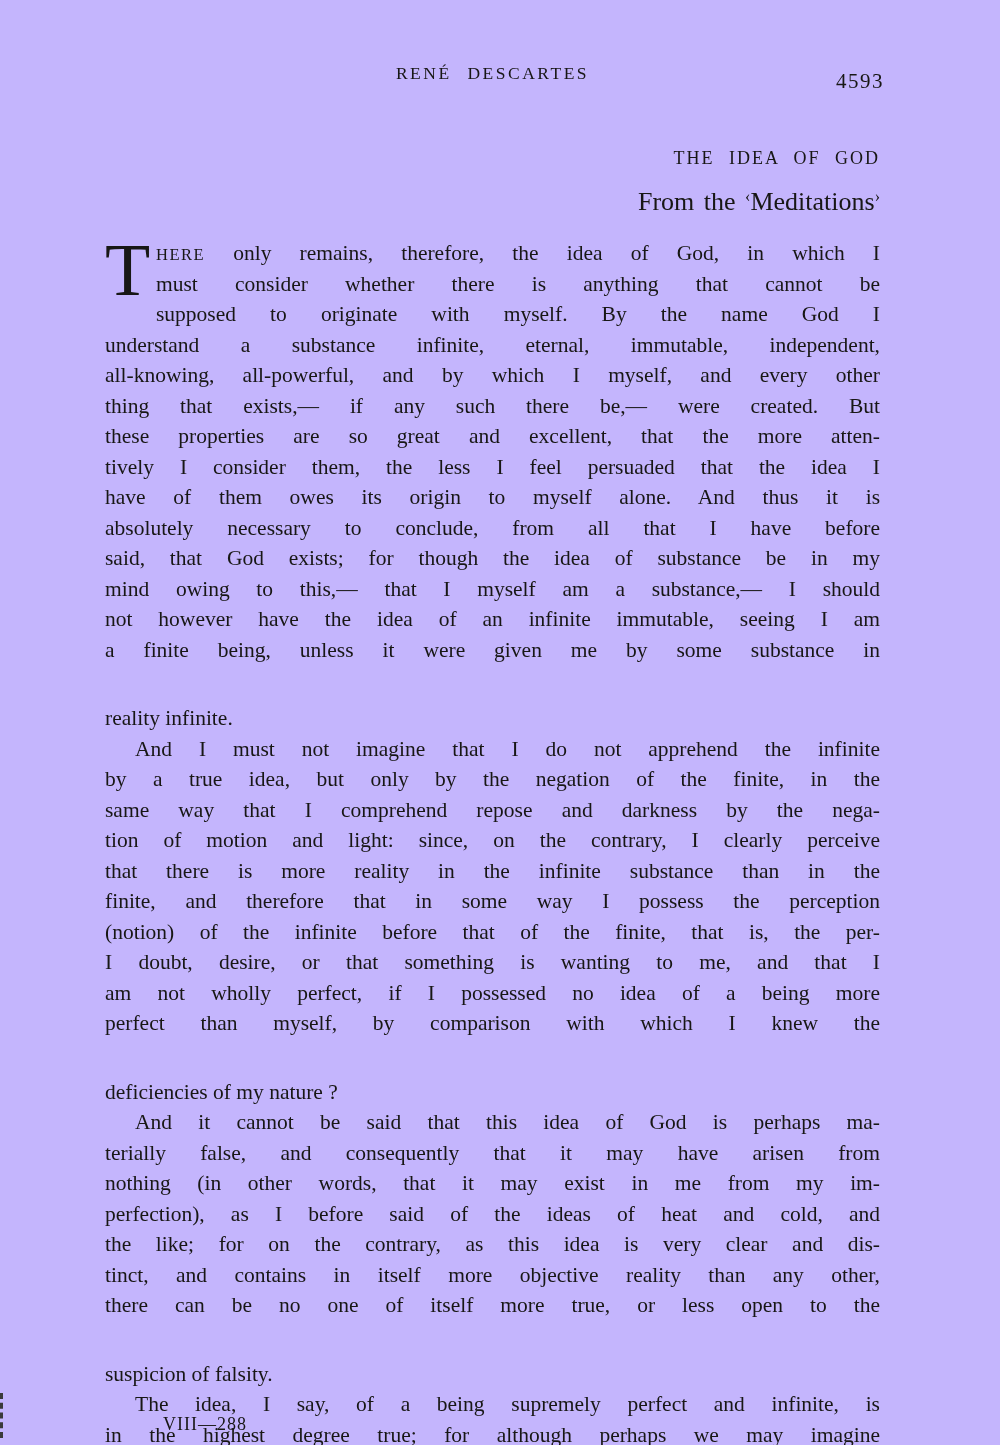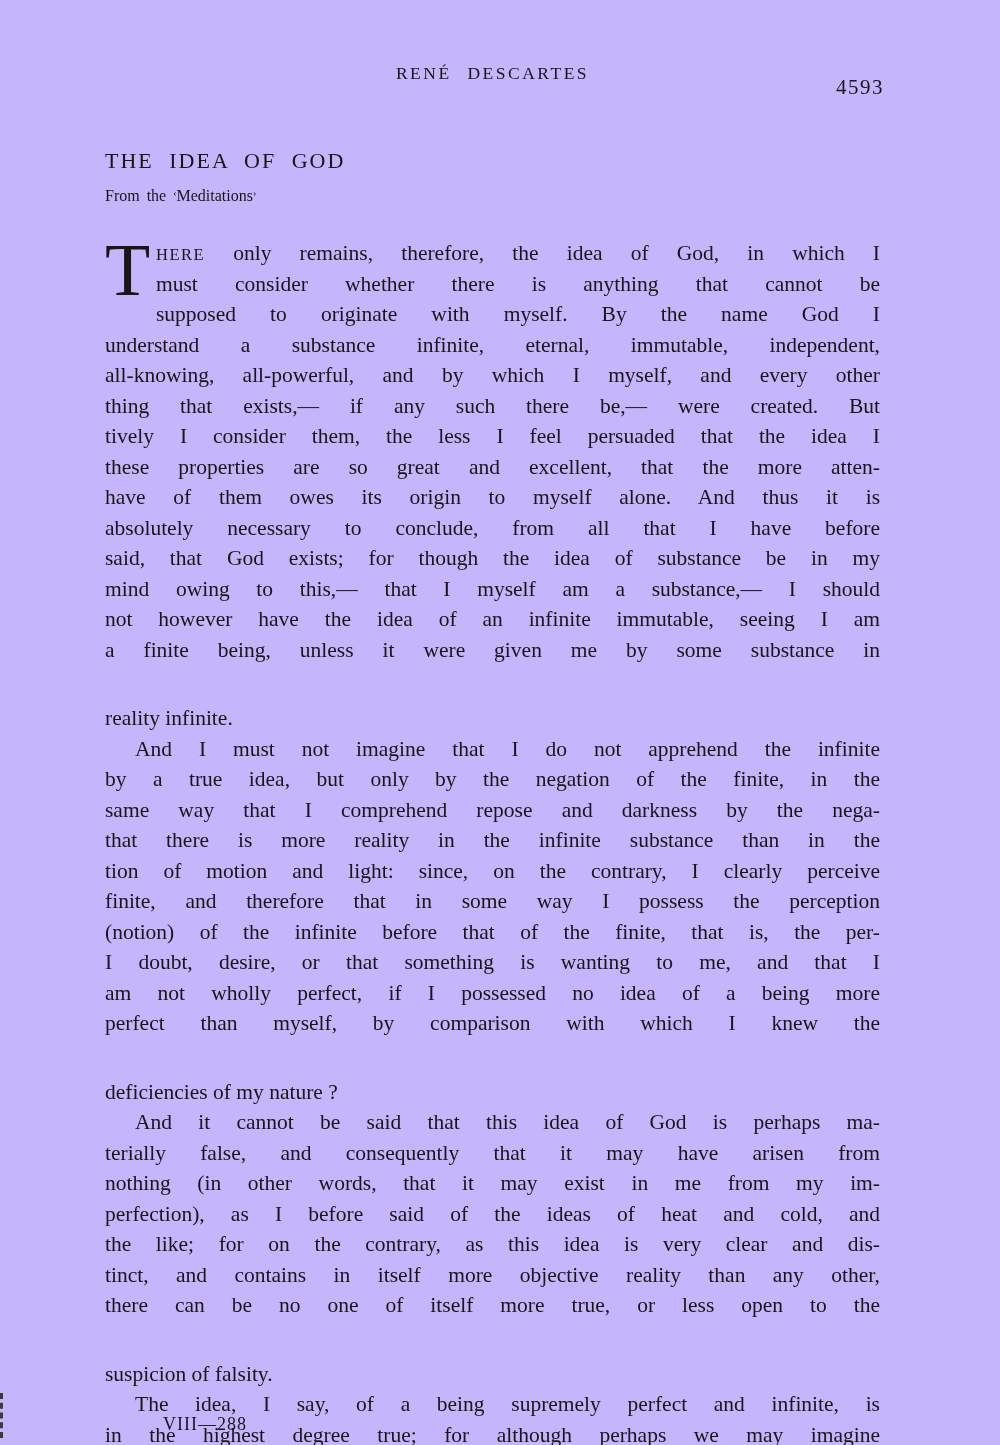--- a/index.html
+++ b/index.html
@@ -13,32 +13,32 @@
     overflow:hidden;
   }
   .header { position:absolute; top:63px; left:105px; width:775px; }
   .author {
     text-align:center;
     font-size:17.5px;
     letter-spacing:2.5px;
     word-spacing:9px;
   }
   .pagenum {
-    position:absolute; right:-4px; top:12px;
+    position:absolute; right:-4px; top:6px;
     font-size:21px; letter-spacing:1.5px;text-align:center;
   }
   .title {
     position:absolute; top:148px; left:105px; width:775px;
-    text-align:left;
-    font-size:22px; letter-spacing:2px; word-spacing:8px;
+    text-align:right;
+    font-size:18px; letter-spacing:2px; word-spacing:8px;
   }
   .subtitle {
     position:absolute; top:187px; left:105px; width:775px;
-    text-align:left;
-    font-size:16px; word-spacing:3px;
+    text-align:right;
+    font-size:26px; word-spacing:3px;
   }
   .qm { font-size:0.62em; vertical-align:0.5em; letter-spacing:0; }
   .body-text {
     position:absolute; top:238px; left:105px; width:775px;
     font-size:21.5px; line-height:30.5px;
   }
   .text-line {
     height:30.5px;
     text-align:justify;
     text-align-last:justify;
@@ -78,36 +78,36 @@
 
   <div class="body-text">
       <div class="paragraph">
         <span class="drop-cap">T</span>
         <div class="text-line"><span class="lead-caps">HERE</span> only remains, therefore, the idea of God, in which I</div>
         <div class="text-line">must consider whether there is anything that cannot be</div>
         <div class="text-line">supposed to originate with myself.  By the name God I</div>
         <div class="text-line">understand a substance infinite, eternal, immutable, independent,</div>
         <div class="text-line">all-knowing, all-powerful, and by which I myself, and every other</div>
         <div class="text-line">thing that exists,— if any such there be,— were created.  But</div>
+        <div class="text-line">these properties are so great and excellent, that the more atten-</div>
         <div class="text-line">tively I consider them, the less I feel persuaded that the idea I</div>
-        <div class="text-line">these properties are so great and excellent, that the more atten-</div>
         <div class="text-line">have of them owes its origin to myself alone.  And thus it is</div>
         <div class="text-line">absolutely necessary to conclude, from all that I have before</div>
         <div class="text-line">said, that God exists; for though the idea of substance be in my</div>
         <div class="text-line">mind owing to this,— that I myself am a substance,— I should</div>
         <div class="text-line">not however have the idea of an infinite immutable, seeing I am</div>
         <div class="text-line">a finite being, unless it were given me by some substance in</div>
         <div class="text-line last">reality infinite.</div>
       </div>
       <div class="paragraph">
         <div class="text-line indent">And I must not imagine that I do not apprehend the infinite</div>
         <div class="text-line">by a true idea, but only by the negation of the finite, in the</div>
         <div class="text-line">same way that I comprehend repose and darkness by the nega-</div>
+        <div class="text-line">tion of motion and light: since, on the contrary, I clearly perceive</div>
         <div class="text-line">that there is more reality in the infinite substance than in the</div>
-        <div class="text-line">tion of motion and light: since, on the contrary, I clearly perceive</div>
         <div class="text-line">finite, and therefore that in some way I possess the perception</div>
         <div class="text-line">(notion) of the infinite before that of the finite, that is, the per-</div>
         <div class="text-line">I doubt, desire, or that something is wanting to me, and that I</div>
         <div class="text-line">am not wholly perfect, if I possessed no idea of a being more</div>
         <div class="text-line">perfect than myself, by comparison with which I knew the</div>
         <div class="text-line last">deficiencies of my nature ?</div>
       </div>
       <div class="paragraph">
         <div class="text-line indent">And it cannot be said that this idea of God is perhaps ma-</div>
         <div class="text-line">terially false, and consequently that it may have arisen from</div>

